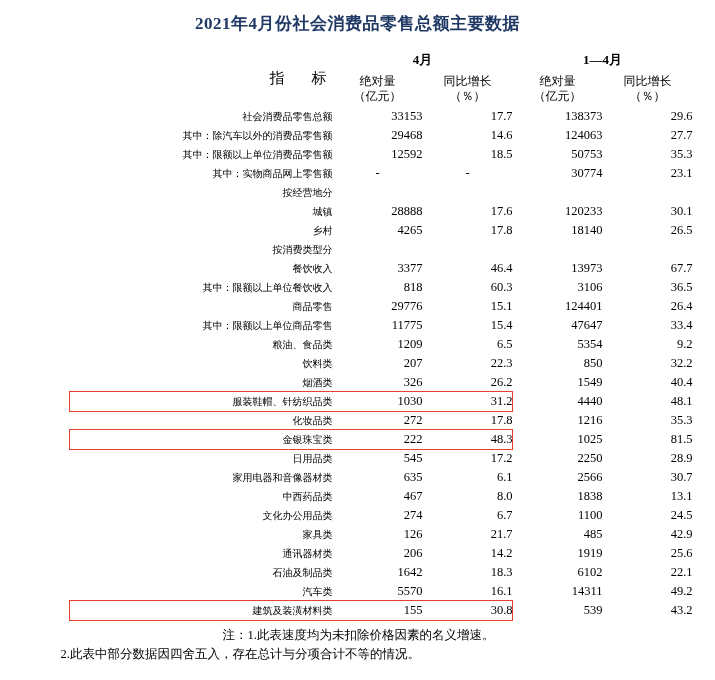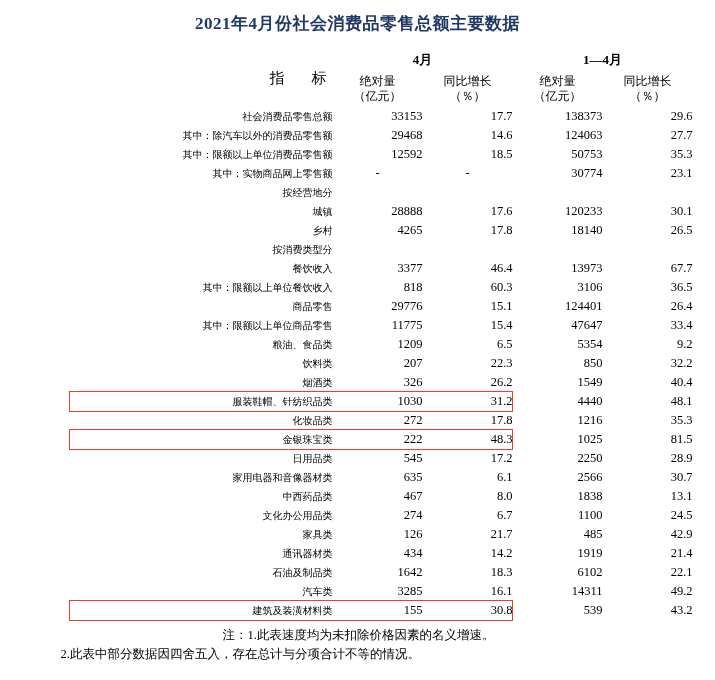--- a/index.html
+++ b/index.html
@@ -312,35 +312,35 @@
         </tr>
         <tr>
           <td class="label ind3">家具类</td>
           <td class="num vline-l">126</td>
           <td class="num vline-r">21.7</td>
           <td class="num">485</td>
           <td class="num">42.9</td>
         </tr>
         <tr>
           <td class="label ind3">通讯器材类</td>
-          <td class="num vline-l">434</td>
+          <td class="num vline-l">206</td>
           <td class="num vline-r">14.2</td>
           <td class="num">1919</td>
-          <td class="num">21.4</td>
+          <td class="num">25.6</td>
         </tr>
         <tr>
           <td class="label ind3">石油及制品类</td>
           <td class="num vline-l">1642</td>
           <td class="num vline-r">18.3</td>
           <td class="num">6102</td>
           <td class="num">22.1</td>
         </tr>
         <tr>
           <td class="label ind3">汽车类</td>
-          <td class="num vline-l">3285</td>
+          <td class="num vline-l">5570</td>
           <td class="num vline-r">16.1</td>
           <td class="num">14311</td>
           <td class="num">49.2</td>
         </tr>
         <tr class="bottomline">
           <td class="label ind3">建筑及装潢材料类</td>
           <td class="num vline-l">155</td>
           <td class="num vline-r">30.8</td>
           <td class="num">539</td>
           <td class="num">43.2</td>

